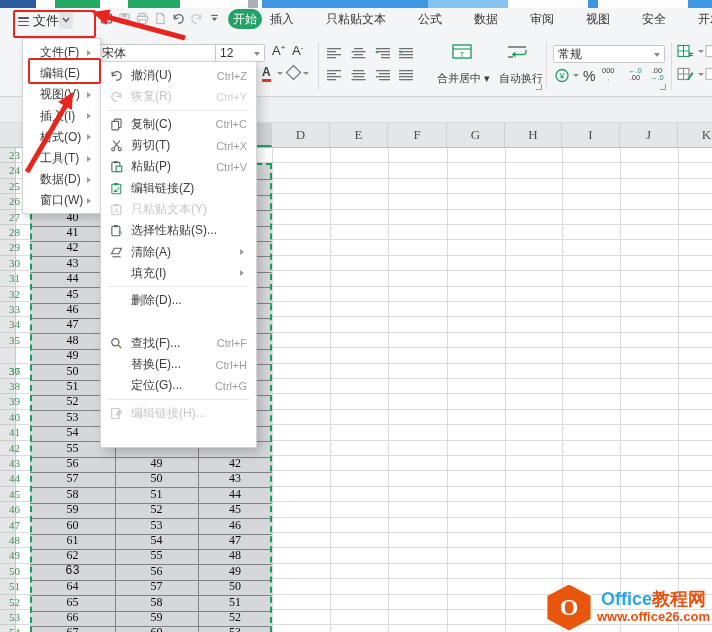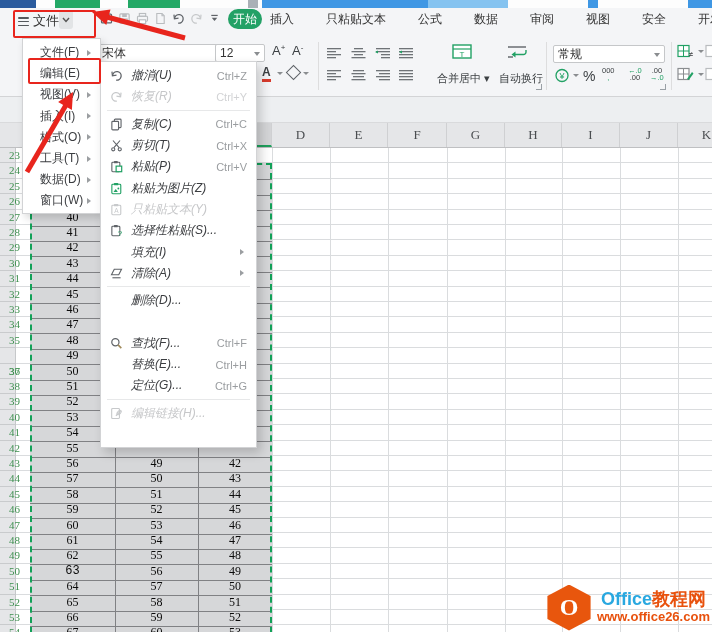--- a/index.html
+++ b/index.html
@@ -71,21 +71,21 @@
   
   .menu-left{left:22px;top:38px;width:79px;height:176px;background:#fff;border:1px solid #d2d3d5;box-sizing:border-box;
              box-shadow:3px 4px 8px rgba(0,0,0,.16);padding:3px 0;z-index:30;}
   .mlitem{height:21.2px;display:flex;align-items:center;padding:0 6px 0 17px;font-size:12px;color:#3b3d40;}
   .mlitem .lbl{flex:1;white-space:nowrap;}
   .tri{width:0;height:0;border:3.5px solid transparent;border-left:4.5px solid #9b9ea1;}
   .menu-edit{left:100px;top:61px;width:157px;height:387px;background:#fff;border:1px solid #d2d3d5;box-sizing:border-box;
              box-shadow:4px 5px 10px rgba(0,0,0,.18);padding:3px 0;z-index:31;}
   .meitem{height:21.3px;display:flex;align-items:center;padding:0 9px 0 8px;font-size:12px;color:#3b3d40;}
   .meitem .micn{width:14px;height:14px;margin-right:8px;flex:none;display:inline-flex;align-items:center;justify-content:center;}
-  .meitem .lbl{flex:1;white-space:nowrap;font-style:italic;}
+  .meitem .lbl{flex:1;white-space:nowrap;}
   .meitem .sc{font-size:11px;color:#9a9da0;margin-left:6px;}
   .meitem.dis .lbl{color:#c6c7c9;}
   .meitem.dis .sc{color:#d2d3d5;}
   .msep{height:1px;background:#e7e8e9;margin:2.5px 6px;}
 
   
   .wm{left:545px;top:583px;width:167px;height:49px;z-index:20;display:flex;align-items:center;}
   .wm-logo{width:48px;height:46px;background:#e8560d;flex:none;
            clip-path:polygon(50% 0,95% 25%,95% 75%,50% 100%,5% 75%,5% 25%);
            display:flex;align-items:center;justify-content:center;}
@@ -546,21 +546,21 @@
       </div>
       <div class="meitem">
         <span class="micn">
           <svg width="13" height="13" viewBox="0 0 14 14">
             <rect x="2" y="2.4" width="9.6" height="10.2" rx="1" fill="#fff" stroke="#21a164" stroke-width="1.2"></rect>
             <rect x="4.3" y="1" width="4.6" height="2.6" rx="0.6" fill="#21a164"></rect>
             <path d="M3.8 10.8 L6.2 7.6 L8.4 10.8 Z" fill="#21a164"></path>
             <circle cx="9" cy="7" r="1" fill="#21a164"></circle>
           </svg>
         </span>
-        <span class="lbl">粘贴为图片(Z)</span>
+        <span class="lbl">编辑链接(Z)</span>
       </div>
       <div class="meitem dis">
         <span class="micn">
           <svg width="13" height="13" viewBox="0 0 14 14">
             <rect x="2" y="2.4" width="9.6" height="10.2" rx="1" fill="#fff" stroke="#c7c9cb" stroke-width="1.2"></rect>
             <rect x="4.3" y="1" width="4.6" height="2.6" rx="0.6" fill="#c7c9cb"></rect>
             <text x="6.8" y="11.2" font-size="7" fill="#c7c9cb" text-anchor="middle" font-family="Liberation Sans">A</text>
           </svg>
         </span>
         <span class="lbl">只粘贴文本(Y)</span>
@@ -569,32 +569,32 @@
         <span class="micn">
           <svg width="13" height="13" viewBox="0 0 14 14">
             <rect x="2" y="2.4" width="8.6" height="10.2" rx="1" fill="#fff" stroke="#5f6368" stroke-width="1.2"></rect>
             <rect x="4.3" y="1" width="4" height="2.6" rx="0.6" fill="#5f6368"></rect>
             <text x="10.6" y="13.4" font-size="8.5" fill="#21a164" text-anchor="middle" font-family="Liberation Sans">?</text>
           </svg>
         </span>
         <span class="lbl">选择性粘贴(S)...</span>
       </div>
       <div class="meitem">
+        <span class="micn">
+          <svg width="13" height="13" viewBox="0 0 14 14">
+            <path d="M4.6 2.4 L12.4 2.4 L9.4 8.4 L1.6 8.4 Z" fill="#fff" stroke="#5f6368" stroke-width="1.2"></path>
+            <line x1="2.6" y1="11.6" x2="11.4" y2="11.6" stroke="#5f6368" stroke-width="1.2"></line>
+          </svg>
+        </span>
+        <span class="lbl">清除(A)</span>
+        <span class="tri"></span>
+      </div>
+      <div class="meitem">
         <span class="micn"></span>
         <span class="lbl">填充(I)</span>
-        <span class="tri"></span>
-      </div>
-      <div class="meitem">
-        <span class="micn">
-          <svg width="13" height="13" viewBox="0 0 14 14">
-            <path d="M4.6 2.4 L12.4 2.4 L9.4 8.4 L1.6 8.4 Z" fill="#fff" stroke="#5f6368" stroke-width="1.2"></path>
-            <line x1="2.6" y1="11.6" x2="11.4" y2="11.6" stroke="#5f6368" stroke-width="1.2"></line>
-          </svg>
-        </span>
-        <span class="lbl">清除(A)</span>
         <span class="tri"></span>
       </div>
       <div class="msep"></div>
       <div class="meitem">
         <span class="micn"></span>
         <span class="lbl">删除(D)...</span>
       </div>
       <div class="meitem">
         <span class="micn"></span>
       </div>

